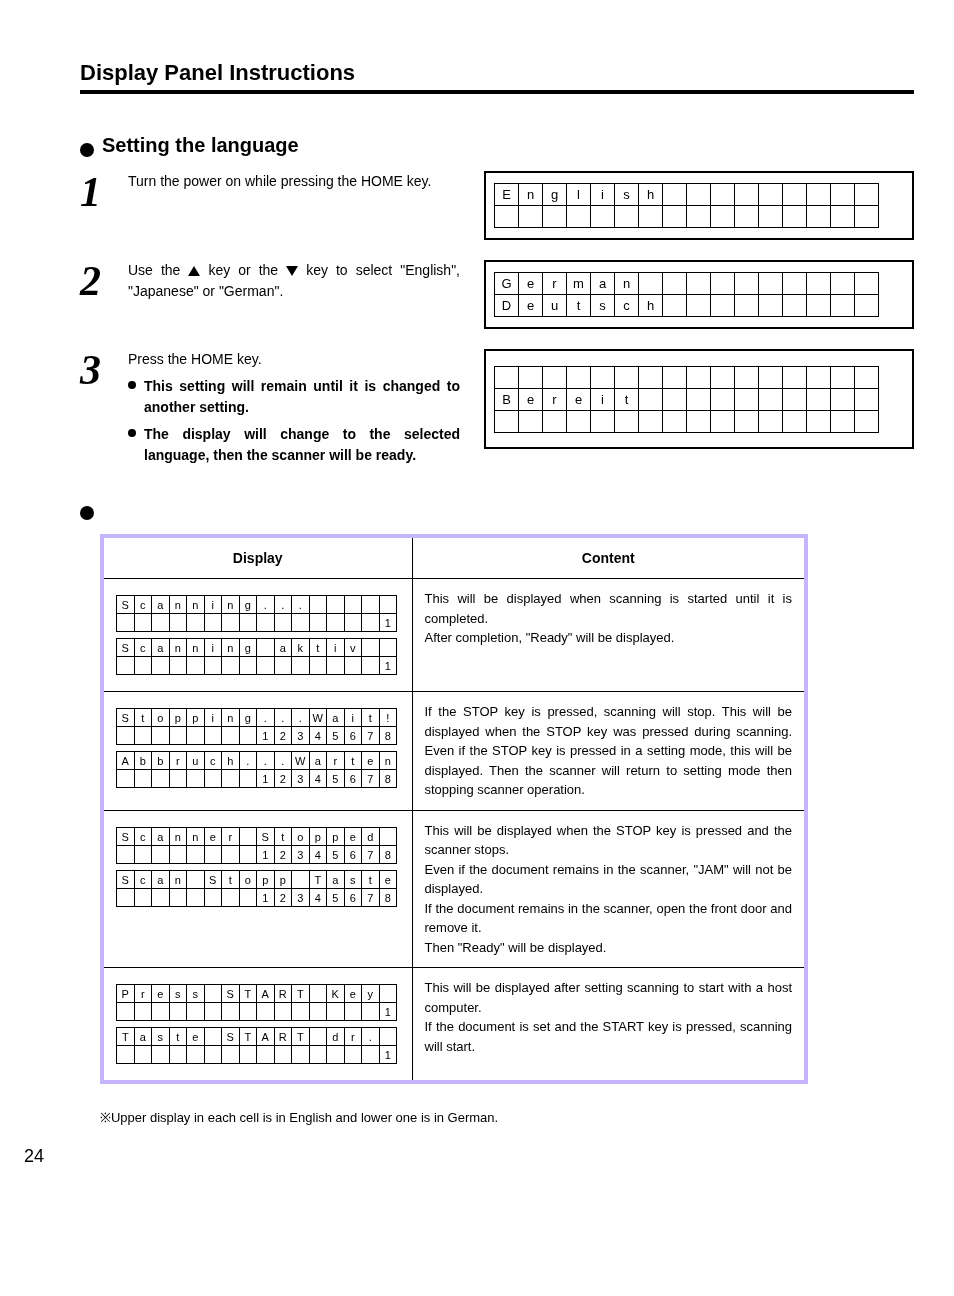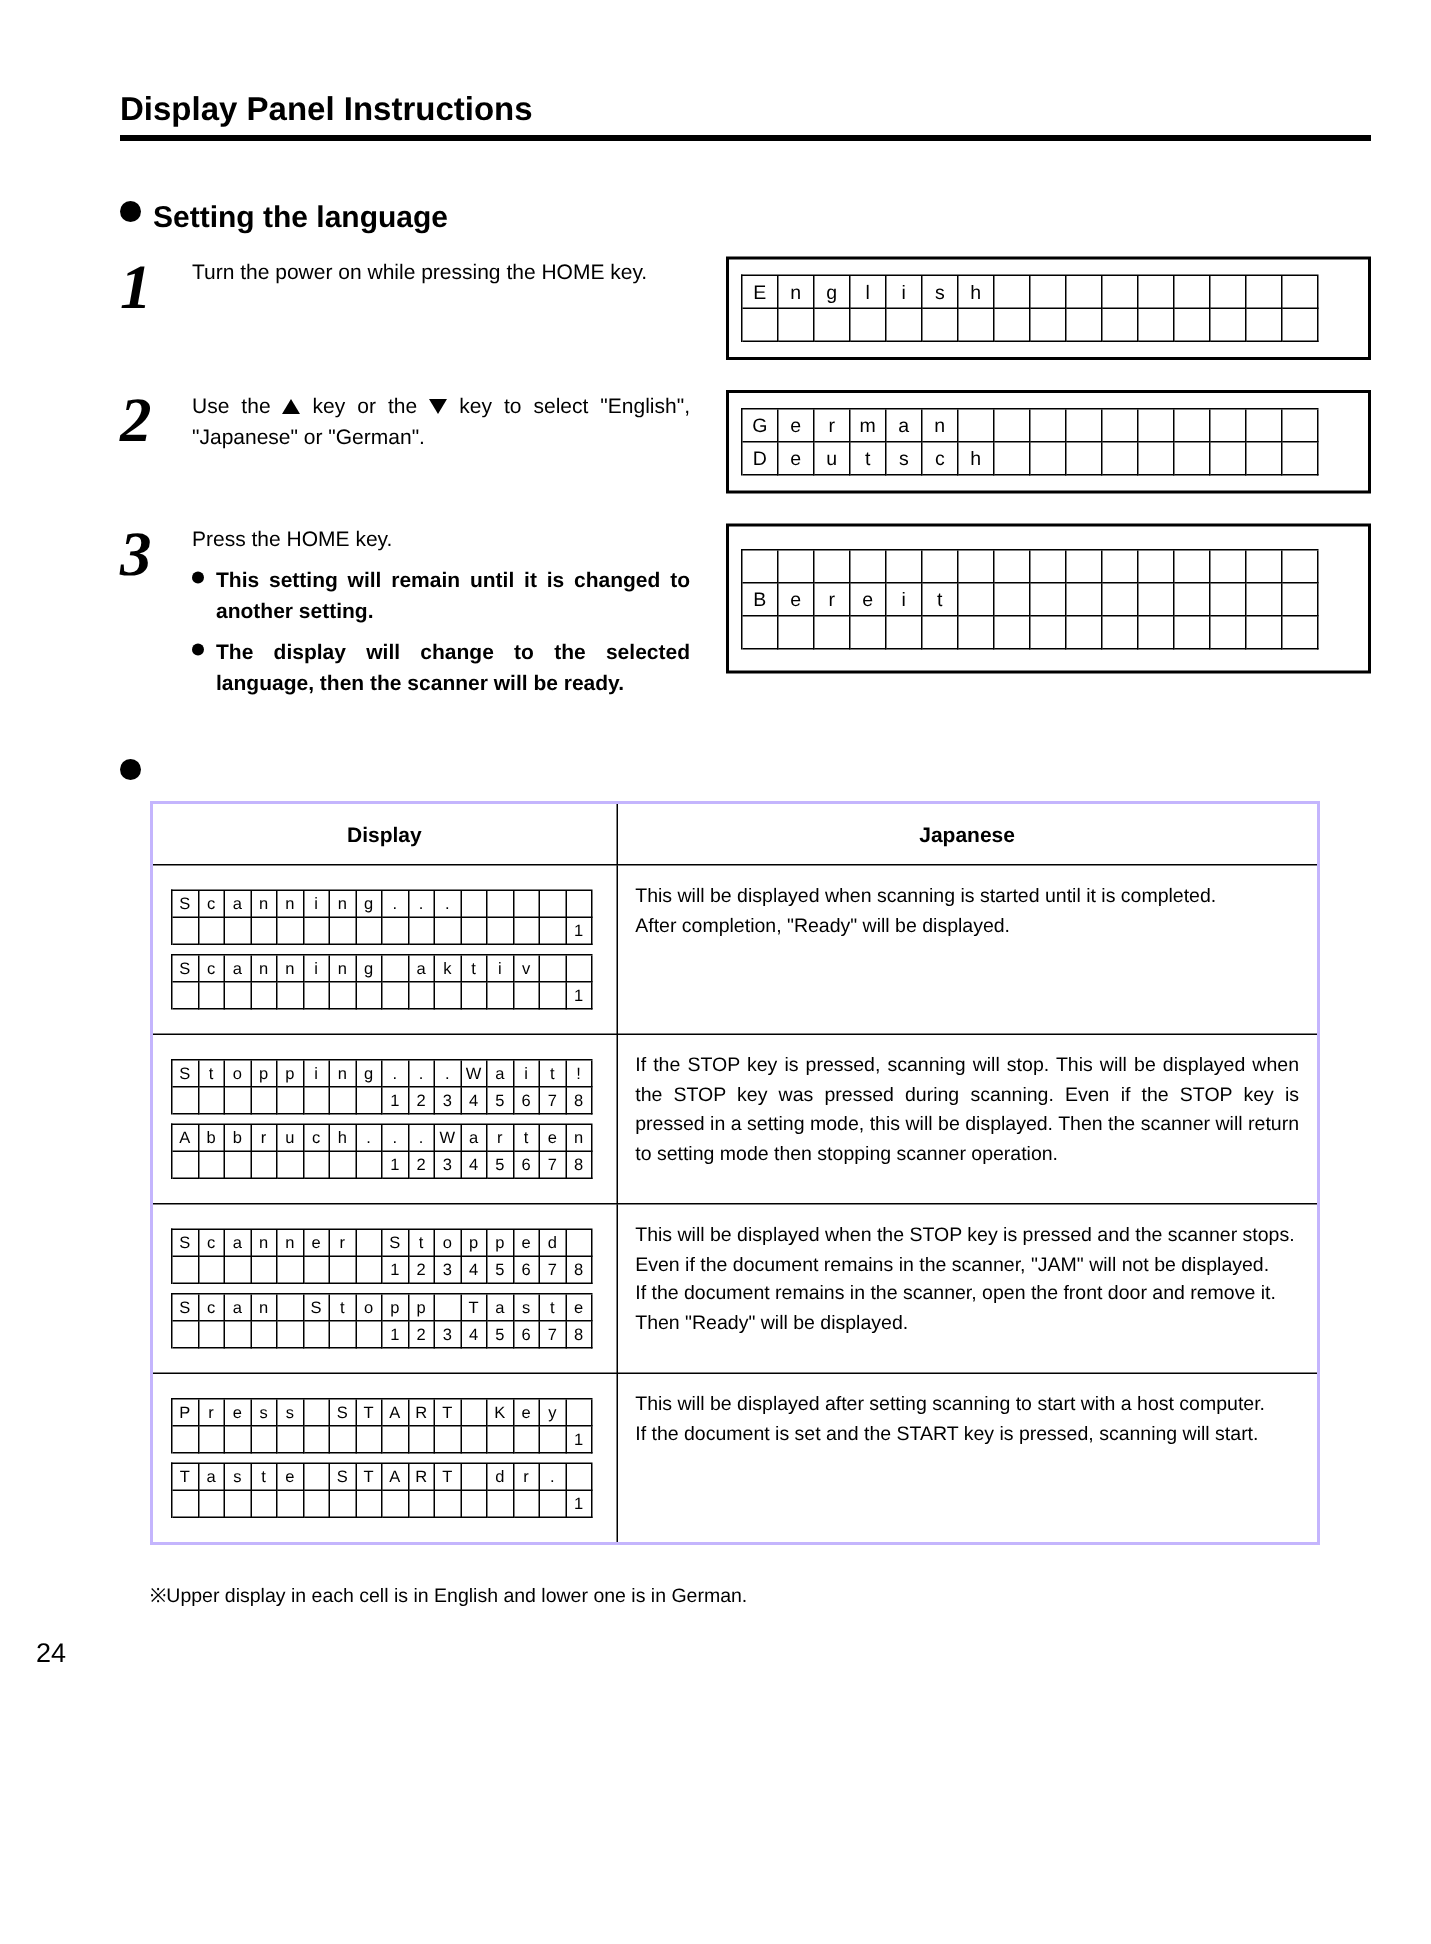--- a/index.html
+++ b/index.html
@@ -19,21 +19,21 @@
     font-weight: bold;
     margin: 0 0 4px 0;
     border-bottom: 4px solid #000;
     padding-bottom: 4px;
   }
   .section-heading {
     font-size: 20px;
     font-weight: bold;
     margin: 40px 0 14px 0;
     display: flex;
-    align-items: flex-start;
+    align-items: flex-end;
     gap: 8px;
   }
   .bullet-dot {
     width: 14px;
     height: 14px;
     border-radius: 50%;
     background: #000;
     display: inline-block;
   }
   .step-row {
@@ -103,23 +103,23 @@
     width: 0; height: 0;
     border-left: 6px solid transparent;
     border-right: 6px solid transparent;
     vertical-align: middle;
   }
   .tri-up { border-bottom: 10px solid #000; }
   .tri-down { border-top: 10px solid #000; }
 
   
   .expl-table {
-    border: 2px solid #c4b5fd;
+    border: 4px solid #c4b5fd;
     border-collapse: collapse;
-    width: 780px;
+    width: 708px;
     margin-top: 10px;
     margin-left: 20px;
   }
   .expl-table th, .expl-table td {
     border: 1px solid #000;
     padding: 10px 12px;
     font-size: 13px;
     vertical-align: top;
   }
   .expl-table th {
@@ -334,21 +334,21 @@
     </div>
 
   <div class="section-heading">
     <span class="bullet-dot"></span>
   </div>
 
   <table class="expl-table">
     <thead>
       <tr>
         <th>Display</th>
-        <th>Japanese</th>
+        <th>Content</th>
       </tr>
     </thead>
     <tbody id="expl-body">
         <tr>
           <td class="disp-cell">
             <div class="mini-grid">
               <div class="cell">S</div>
               <div class="cell">c</div>
               <div class="cell">a</div>
               <div class="cell">n</div>

